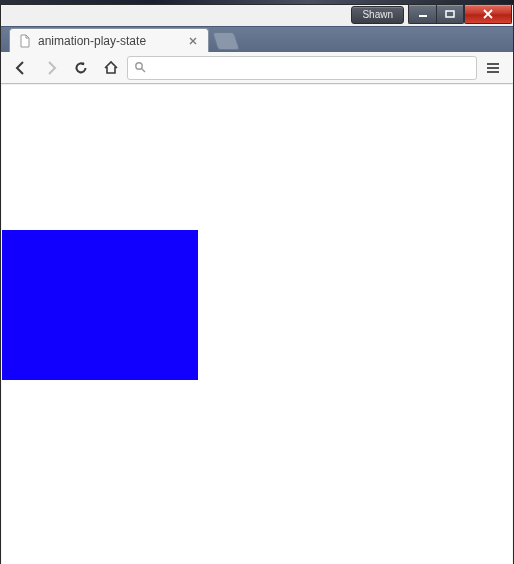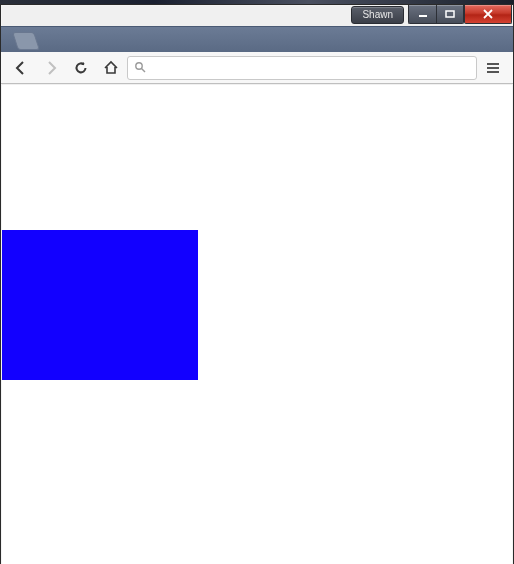--- a/index.html
+++ b/index.html
@@ -183,20 +183,34 @@
         </svg>
     </div>
     <div class="win-btn win-close">
       <svg width="12" height="10" viewBox="0 0 12 10">
           <path d="M2 1 L10 9 M10 1 L2 9" stroke="#fff" stroke-width="1.8"></path>
         </svg>
     </div>
   </div>
 
   <div class="tabstrip">
+    <div class="tab">
+      <span class="favicon">
+        <svg width="14" height="14" viewBox="0 0 14 14">
+            <path d="M3 1 h5 l3 3 v9 h-8 z" fill="#fff" stroke="#999" stroke-width="1"></path>
+            <path d="M8 1 v3 h3" fill="none" stroke="#999" stroke-width="1"></path>
+          </svg>
+      </span>
+      <span class="title">animation-play-state</span>
+      <span class="close">
+        <svg width="8" height="8" viewBox="0 0 8 8">
+            <path d="M1 1 L7 7 M7 1 L1 7" stroke="#777" stroke-width="1.4"></path>
+          </svg>
+      </span>
+    </div>
     <div class="newtab"></div>
   </div>
 
   <div class="toolbar">
     <div class="tool-btn">
       <svg width="16" height="16" viewBox="0 0 16 16">
           <path d="M10 2 L4 8 L10 14" fill="none" stroke="#3a3a3a" stroke-width="2"></path>
         </svg>
     </div>
     <div class="tool-btn disabled">

